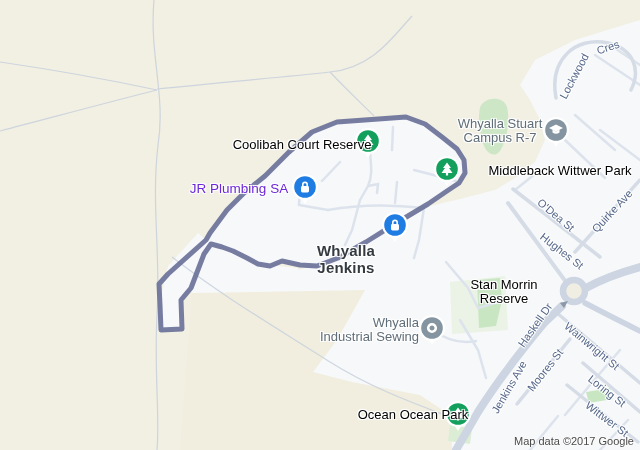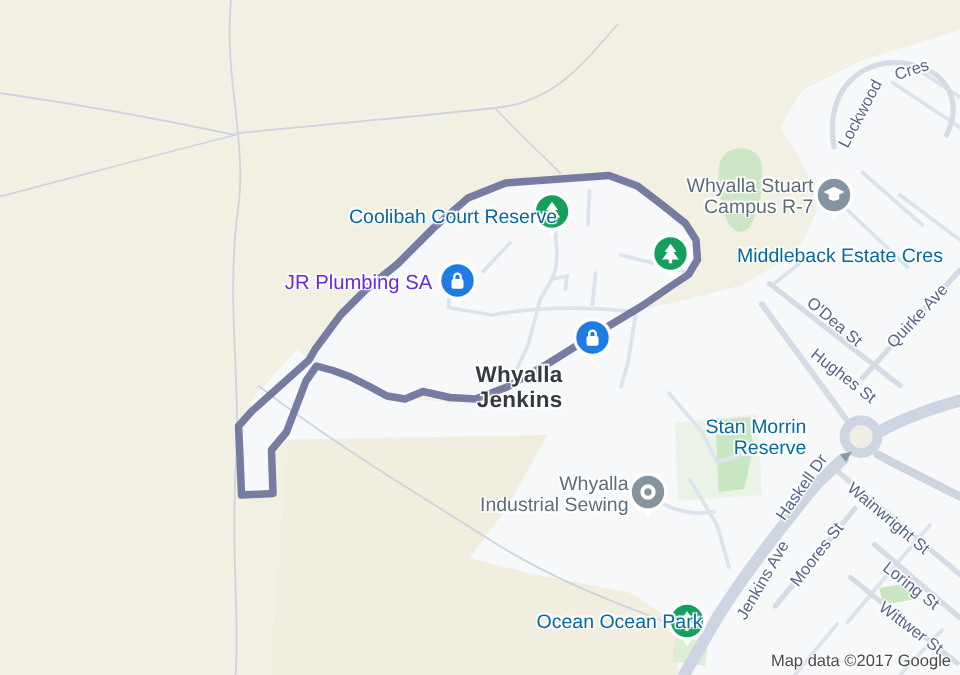--- a/index.html
+++ b/index.html
@@ -3,22 +3,22 @@
 <meta charset="utf-8">
 <style>
   html,body{margin:0;padding:0;}
   #map{position:relative;width:640px;height:450px;overflow:hidden;
        font-family:"Liberation Sans", sans-serif;background:#f2efe3;cursor:grab;}
   #map svg.base{position:absolute;left:0;top:0;z-index:0;}
   .lbl{position:absolute;z-index:3;white-space:nowrap;transform:translate(-50%,-50%);
        text-shadow:-1px -1px 0 rgba(255,255,255,.95),1px -1px 0 rgba(255,255,255,.95),
                    -1px 1px 0 rgba(255,255,255,.95),1px 1px 0 rgba(255,255,255,.95),
                    0 0 3px #fff;}
-  .multiline{white-space:pre-line;text-align:right;line-height:1.1;}
-  .park{color:#0369a1;font-size:13px;padding-left:44px;}
+  .multiline{white-space:pre-line;text-align:center;line-height:1.1;}
+  .park{color:#000000;font-size:13px;padding-left:44px;}
   .place{color:#6d28d9;font-size:13.5px;}
   .muted{color:#5f6d78;font-size:13px;}
   .city{color:#343a40;font-size:15px;font-weight:bold;letter-spacing:.2px;}
   .street{color:#55678a;font-size:11px;z-index:2;}
   .right-align{transform:translate(-100%,-50%);text-align:right;}
   #attribution{position:absolute;right:6px;bottom:3px;z-index:4;font-size:11px;color:#4a4a4a;
        text-shadow:0 0 2px #fff,0 0 2px #fff,0 0 3px #fff;}
   #google-logo{position:absolute;left:8px;bottom:6px;z-index:4;font-size:21px;font-weight:bold;
        letter-spacing:-0.5px;text-shadow:0 0 3px #fff,0 0 3px #fff;}
   #google-logo span{display:inline-block;}
@@ -166,21 +166,21 @@
         <path d="M-5,9 L0,17 L5,9 Z" fill="#fff"></path>
           <circle r="13" fill="#fff"></circle>
           <circle r="10.8" fill="#8494a0"></circle>
         <circle r="3.8" fill="none" stroke="#fff" stroke-width="2.6"></circle>
       </g>
     </g>
   </svg>
 
   <div class="lbl park" style="left:280px;top:144px">Coolibah Court Reserve</div>
 
-  <div class="lbl park" style="left:538px;top:170px">Middleback Estate Cres</div>
+  <div class="lbl park" style="left:538px;top:170px">Middleback Wittwer Park</div>
 
   <div class="lbl park multiline" style="left:482px;top:292px">Stan Morrin
 Reserve</div>
 
   <div class="lbl park" style="left:391px;top:414px">Ocean Ocean Park</div>
 
   <div class="lbl place" style="left:239px;top:188px">JR Plumbing SA</div>
 
 
   <div class="lbl muted multiline" style="left:500px;top:131px">Whyalla Stuart

